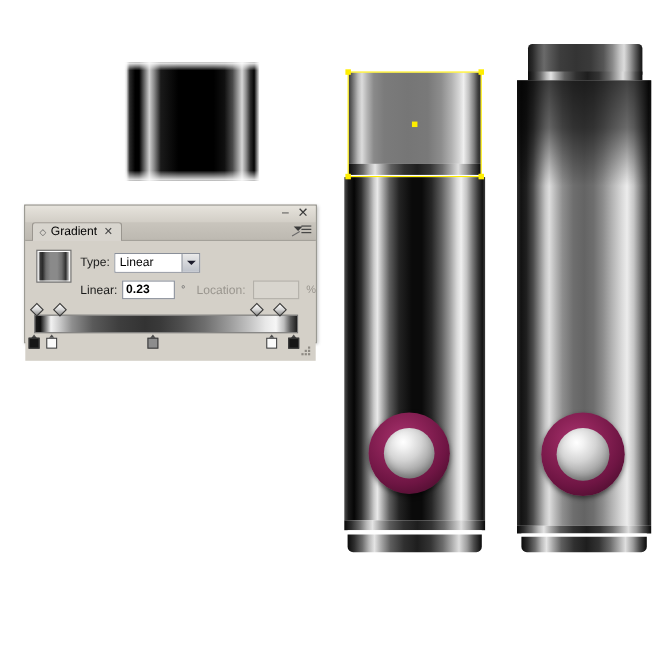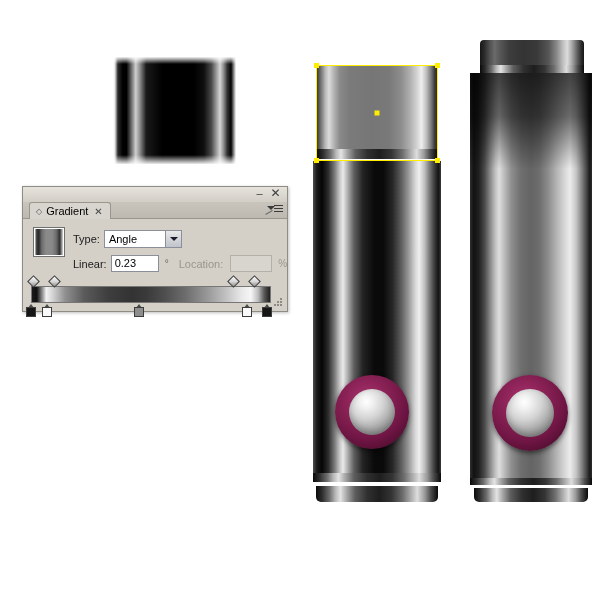--- a/index.html
+++ b/index.html
@@ -244,21 +244,21 @@
   #panel-menu .marrow{
     position:absolute;left:0;top:3px;
     border-left:4px solid transparent;border-right:4px solid transparent;
     border-top:4px solid #3a3a3a;
   }
   #panel-menu .mslash{
     position:absolute;left:-2px;top:9px;width:8px;height:1px;background:#6a6a6a;
     transform:rotate(-30deg);
   }
 
-  .panel-body{position:relative;height:92px;background:#d4d0c8;}
+  .panel-body{position:relative;height:109px;background:#d4d0c8;}
 
   #gradient-preview-swatch{
     position:absolute;left:10px;top:8px;width:30px;height:28px;
     border:1px solid #6f6f6f;
     background:linear-gradient(90deg,
       #ffffff 0%, #cfcfcf 3%, #3a3a3a 9%, #2b2b2b 16%,
       #6d6d6d 26%, #8a8a8a 40%, #8a8a8a 60%,
       #6d6d6d 74%, #2f2f2f 86%, #cccccc 96%, #ffffff 100%);
     box-shadow:inset 0 0 0 1px #ffffff;
   }
@@ -282,21 +282,21 @@
     border-left:1px solid #8a8f99;
     position:relative;
   }
   #type-arrow:after{
     content:"";position:absolute;left:4px;top:6px;
     border-left:4px solid transparent;border-right:4px solid transparent;
     border-top:4px solid #1b1b2b;
   }
   #angle-value{
     width:40px;height:15px;border:1px solid #8a8f99;background:#fff;
-    font-size:11px;line-height:15px;padding:0 3px;color:#000;
+    font-size:11px;line-height:15px;padding:0 3px;color:#000;font-weight:bold;
   }
   .deg{font-size:10px;color:#6a6a6a;margin-left:2px;}
   #location-value{
     width:40px;height:15px;border:1px solid #b3b0a9;background:#d8d5ce;
     margin-left:3px;
   }
   .pct{font-size:10px;color:#9a968f;margin-left:2px;}
 
   
   #gradient-strip-wrap{position:absolute;left:8px;top:67px;width:240px;height:18px;}
@@ -436,21 +436,21 @@
       </div>
     </div>
 
     <div class="panel-body">
 
       <div id="gradient-preview-swatch"></div>
 
       <div id="type-row">
         <span class="field-label">Type:</span>
         <span class="combo">
-          <span id="type-value">Angle</span>
+          <span id="type-value">Linear</span>
           <span id="type-arrow"></span>
         </span>
       </div>
 
       <div id="angle-row">
         <span class="field-label">Linear:</span>
         <span id="angle-value">0.23</span>
         <span class="deg">°</span>
         <span class="field-label disabled" style="margin-left:6px;">Location:</span>
         <span id="location-value"></span>

